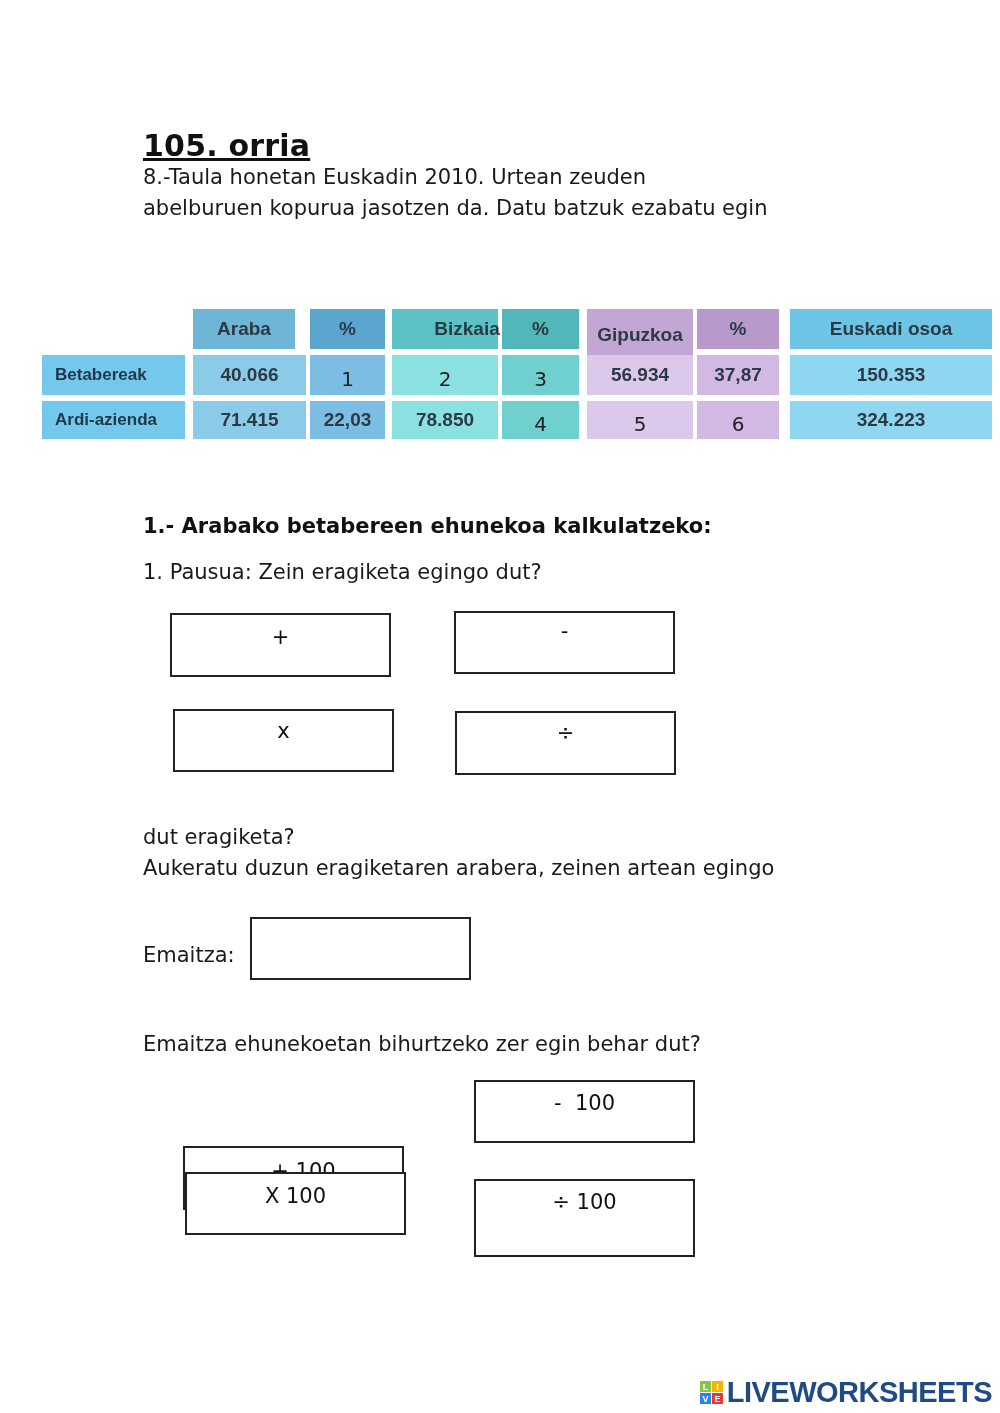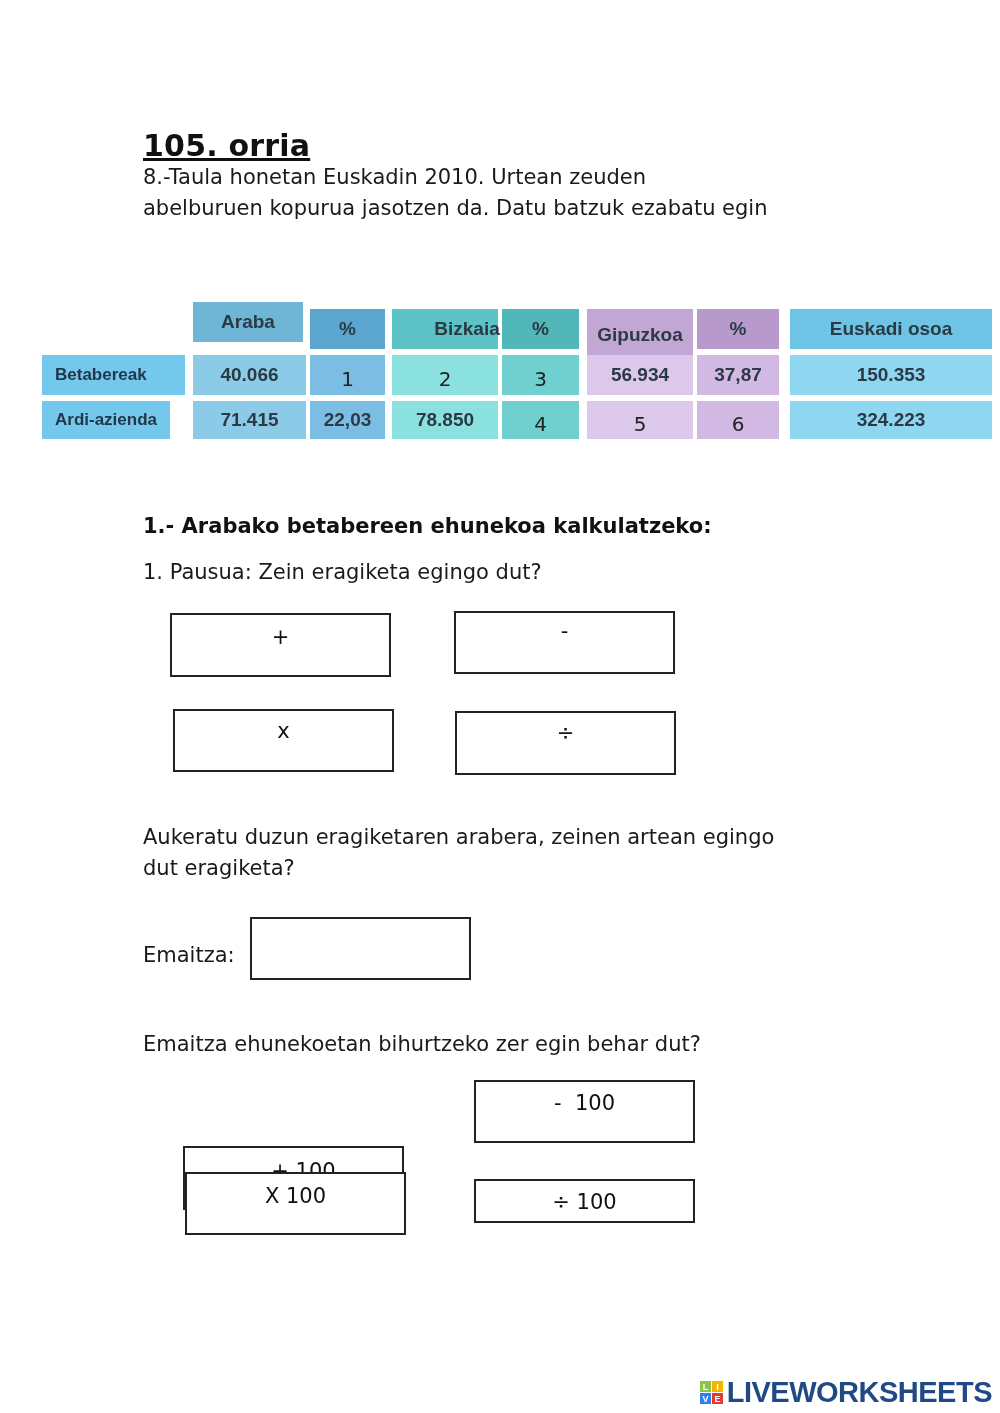--- a/index.html
+++ b/index.html
@@ -72,38 +72,38 @@
 
 <div class="abs page-title">105. orria</div>
 
 <div class="abs para" style="top:162px;">
   <div>8.-Taula honetan Euskadin 2010. Urtean zeuden</div>
   <div>abelburuen kopurua jasotzen da. Datu batzuk ezabatu egin</div>
 </div>
 
 <div class="abs tbl">
 
-  <div class="cell hdr-araba" style="left:193px;top:302px;width:110px;height:40px;">Araba</div>
+  <div class="cell hdr-araba" style="left:193px;top:309px;width:102px;height:40px;">Araba</div>
   <div class="cell hdr-araba-pct" style="left:310px;top:309px;width:75px;height:40px;">%</div>
   <div class="cell hdr-bizkaia" style="left:392px;top:309px;width:106px;height:40px;padding-left:44px;">Bizkaia</div>
   <div class="cell hdr-bizkaia-pct" style="left:502px;top:309px;width:77px;height:40px;">%</div>
   <div class="cell hdr-gipuz" style="left:587px;top:309px;width:106px;height:52px;">Gipuzkoa</div>
   <div class="cell hdr-gipuz-pct" style="left:697px;top:309px;width:82px;height:40px;">%</div>
   <div class="cell hdr-eusk" style="left:790px;top:309px;width:202px;height:40px;">Euskadi osoa</div>
 
   <div class="cell c-label rowlabel" style="left:42px;top:355px;width:143px;height:40px;">Betabereak</div>
   <div class="cell c-araba" style="left:193px;top:355px;width:113px;height:40px;">40.066</div>
   <div class="cell c-araba-pct handwritten" style="left:310px;top:355px;width:75px;height:40px;">1</div>
   <div class="cell c-bizkaia handwritten" style="left:392px;top:355px;width:106px;height:40px;">2</div>
   <div class="cell c-bizkaia-pct handwritten" style="left:502px;top:355px;width:77px;height:40px;">3</div>
   <div class="cell c-gipuz" style="left:587px;top:355px;width:106px;height:40px;">56.934</div>
   <div class="cell c-gipuz-pct" style="left:697px;top:355px;width:82px;height:40px;">37,87</div>
   <div class="cell c-eusk" style="left:790px;top:355px;width:202px;height:40px;">150.353</div>
 
-  <div class="cell c-label rowlabel" style="left:42px;top:401px;width:128px;height:38px;text-align:right;">Ardi-azienda</div>
+  <div class="cell c-label rowlabel" style="left:42px;top:401px;width:143px;height:38px;text-align:right;">Ardi-azienda</div>
   <div class="cell c-araba" style="left:193px;top:401px;width:113px;height:38px;">71.415</div>
   <div class="cell c-araba-pct" style="left:310px;top:401px;width:75px;height:38px;">22,03</div>
   <div class="cell c-bizkaia" style="left:392px;top:401px;width:106px;height:38px;">78.850</div>
   <div class="cell c-bizkaia-pct handwritten" style="left:502px;top:401px;width:77px;height:38px;">4</div>
   <div class="cell c-gipuz handwritten" style="left:587px;top:401px;width:106px;height:38px;">5</div>
   <div class="cell c-gipuz-pct handwritten" style="left:697px;top:401px;width:82px;height:38px;">6</div>
   <div class="cell c-eusk" style="left:790px;top:401px;width:202px;height:38px;">324.223</div>
 </div>
 
 <div class="abs section-title">1.- Arabako betabereen ehunekoa kalkulatzeko:</div>
@@ -116,39 +116,39 @@
   <span style="margin-top:6px;">-</span>
 </div>
 <div class="choice" style="left:173px;top:709px;width:221px;height:63px;">
   <span style="margin-top:8px;">x</span>
 </div>
 <div class="choice" style="left:455px;top:711px;width:221px;height:64px;">
   <span style="margin-top:8px;">÷</span>
 </div>
 
 <div class="abs para" style="top:822px;">
+  <div>dut eragiketa?</div>
   <div>Aukeratu duzun eragiketaren arabera, zeinen artean egingo</div>
-  <div>dut eragiketa?</div>
 </div>
 
 <div class="abs para" style="top:940px;width:auto;">Emaitza:</div>
 <div class="answer-box" style="left:250px;top:917px;width:221px;height:63px;"></div>
 
 <div class="abs para" style="top:1029px;">Emaitza ehunekoetan bihurtzeko zer egin behar dut?</div>
 
 <div class="choice" style="left:183px;top:1146px;width:221px;height:64px;padding-left:20px;">
   <span style="margin-top:11px;">+ 100</span>
 </div>
 <div class="choice" style="left:474px;top:1080px;width:221px;height:63px;">
   <span style="margin-top:9px;white-space:pre;">-  100</span>
 </div>
 <div class="choice" style="left:185px;top:1172px;width:221px;height:63px;">
   <span style="margin-top:10px;">X 100</span>
 </div>
-<div class="choice" style="left:474px;top:1179px;width:221px;height:44px;">
+<div class="choice" style="left:474px;top:1179px;width:221px;height:78px;">
   <span style="margin-top:9px;">÷ 100</span>
 </div>
 
 <div class="abs brand">
   <div class="logo-grid">
     <div style="background:#8bc34a;">L</div>
     <div style="background:#f4b400;">I</div>
     <div style="background:#2f80ed;">V</div>
     <div style="background:#e53935;">E</div>
   </div>

